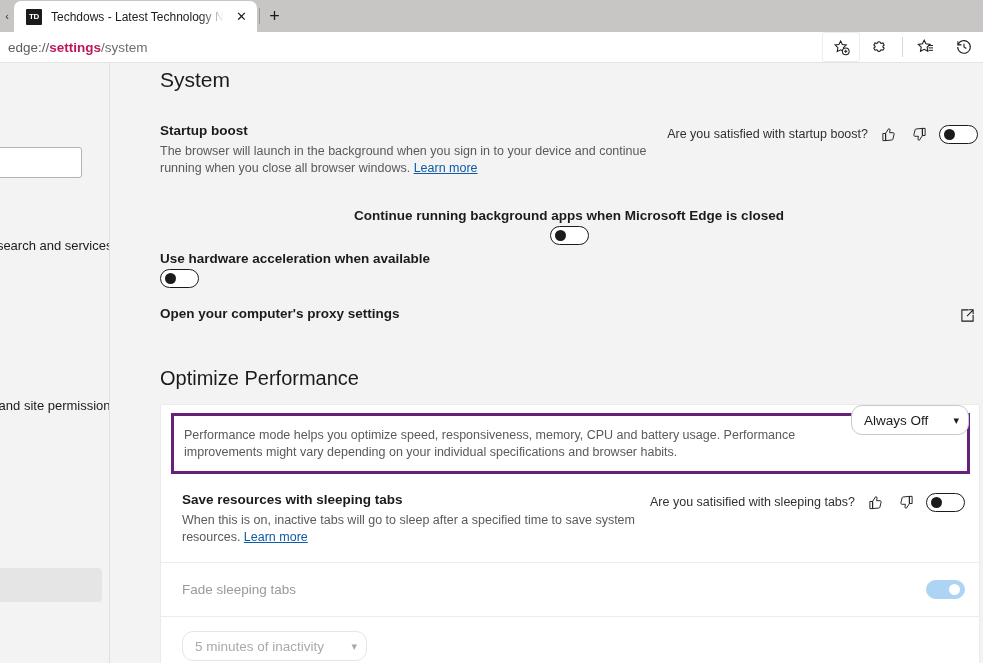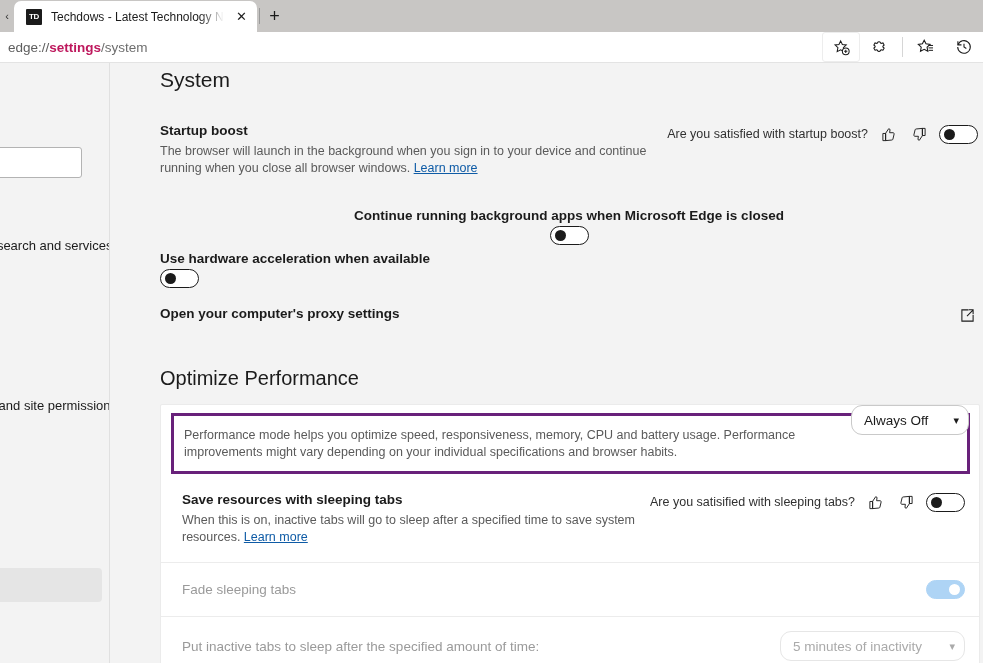--- a/index.html
+++ b/index.html
@@ -478,21 +478,20 @@
         </div>
 
         <div class="card-row" style="align-items:center; padding-top:17px; padding-bottom:17px;">
           <div class="dim-label">Fade sleeping tabs</div>
           <div class="toggle on-disabled">
             <div class="knob"></div>
           </div>
         </div>
 
         <div class="card-row" style="align-items:center; padding-top:14px; padding-bottom:14px;">
-          <div class="dim-label">Put inactive tabs to sleep after the specified amount of time:</div>
           <div class="dropdown disabled" style="width:185px;">
             <span>5 minutes of inactivity</span>
             <span class="dd-chev">▾</span>
           </div>
         </div>
 
       </div>
 
     </div>
   </div>

